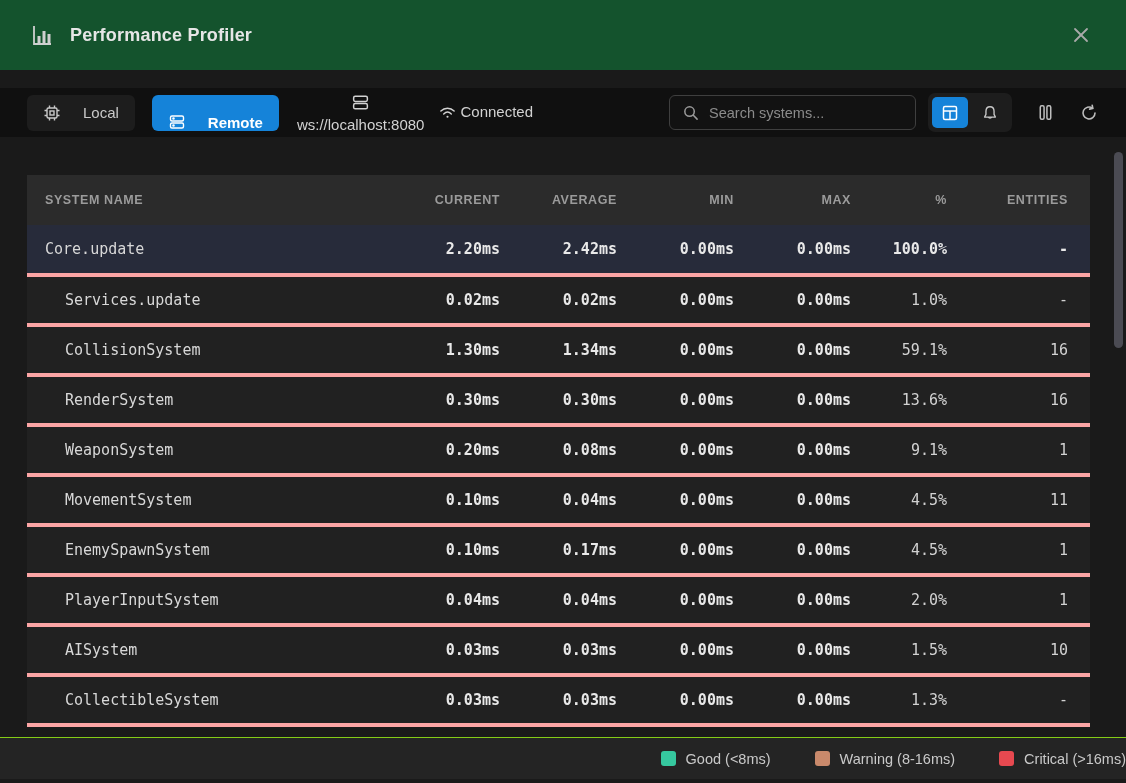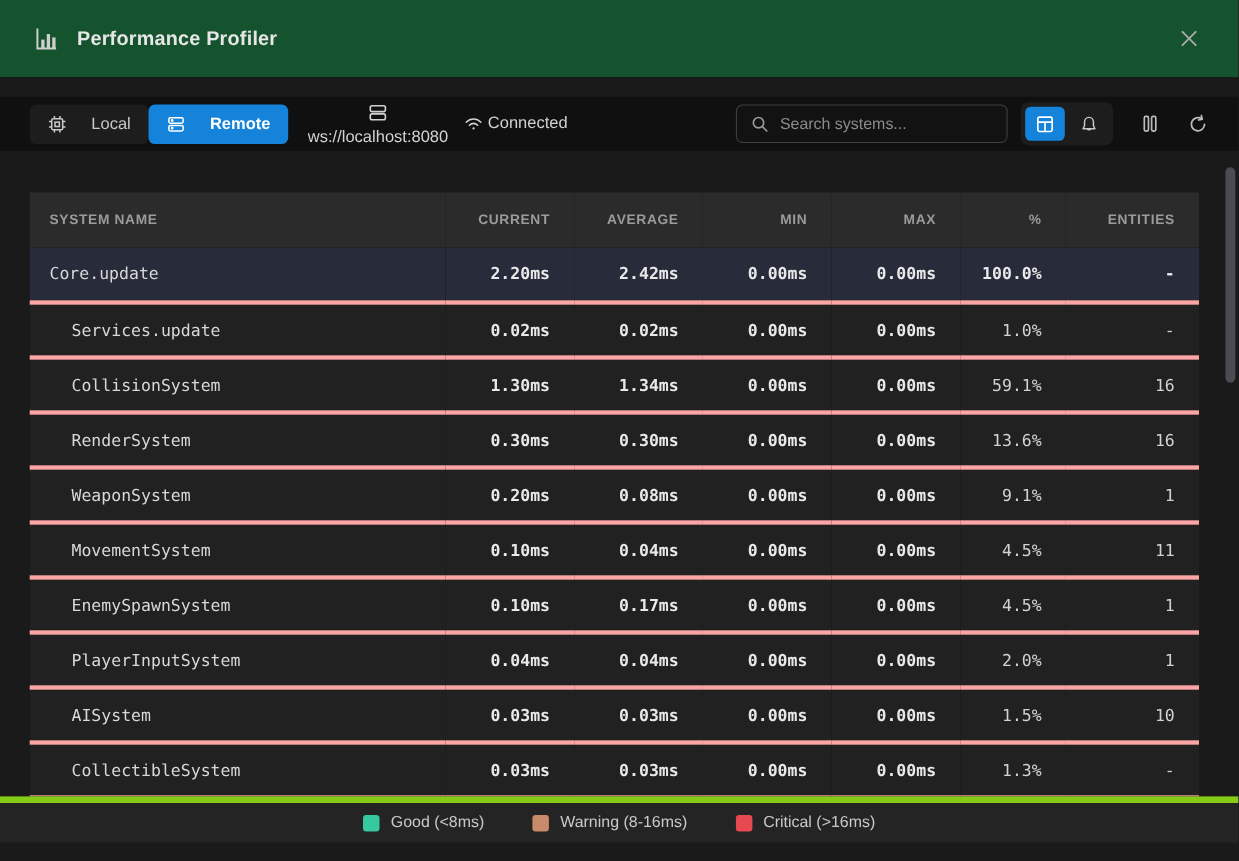--- a/index.html
+++ b/index.html
@@ -29,21 +29,21 @@
     padding: 0 27px;
   }
   .tb-btn {
     display: inline-flex; align-items: center; gap: 22px;
     height: 36px; padding: 0 16px; border-radius: 6px;
     border: none; cursor: pointer; font-size: 15px;
     background: #1d1d1d; color: #c9c9c9;
     font-family: "Liberation Sans", sans-serif;
   }
   .tb-btn.active { background: #1583d9; color: #ffffff; font-weight: 700; }
-  .tb-btn + .tb-btn { margin-left: 0; }
+  .tb-btn + .tb-btn { margin-left: 17px; align-items: flex-end; }
   .endpoint { display: flex; align-items: center; gap: 4px; margin-left: 18px; color: #d2d2d2; font-size: 15px; flex-direction: column; }
   .conn { display: flex; gap: 3px; margin-left: 14px; color: #d2d2d2; font-size: 15px; }
   .searchbox {
     margin-left: auto; display: flex; align-items: center; gap: 10px;
     width: 247px; height: 35px; background: #121212;
     border: 1px solid #3f3f3f; border-radius: 6px; padding: 1px 12px;
   }
   .searchbox input {
     background: transparent; border: none; outline: none;
     color: #d5d5d5; font-size: 14.5px; width: 100%;
@@ -90,23 +90,23 @@
   td.ms { font-weight: 700; color: #e9e9e9; }
   tr.selected td.pct, tr.selected td.ent { font-weight: 700; color: #e9e9e9; }
   
   .scroll-thumb {
     position: absolute; right: 3px; top: 152px;
     width: 9px; height: 196px; border-radius: 5px;
     background: #4b4b53; cursor: pointer;
   }
   
   .legend {
-    position: absolute; left: 0; bottom: 17px; width: 100%; height: 42px;
-    background: #242424; border-top: 6px solid #84cc16;
-    display: flex; align-items: center; justify-content: center; gap: 44px;
+    position: absolute; left: 0; bottom: 4px; width: 100%; height: 42px;
+    background: #242424; border-top: 1px solid #84cc16;
+    display: flex; align-items: center; justify-content: flex-end; gap: 44px;
   }
   .legend-item { display: flex; align-items: center; gap: 10px; color: #c9c9c9; font-size: 14.5px; }
   .swatch { width: 15px; height: 15px; border-radius: 3px; }
   svg { display: block; }
 </style>
 </head>
 <body>
 
 <header class="titlebar">
   <span class="app-icon">

